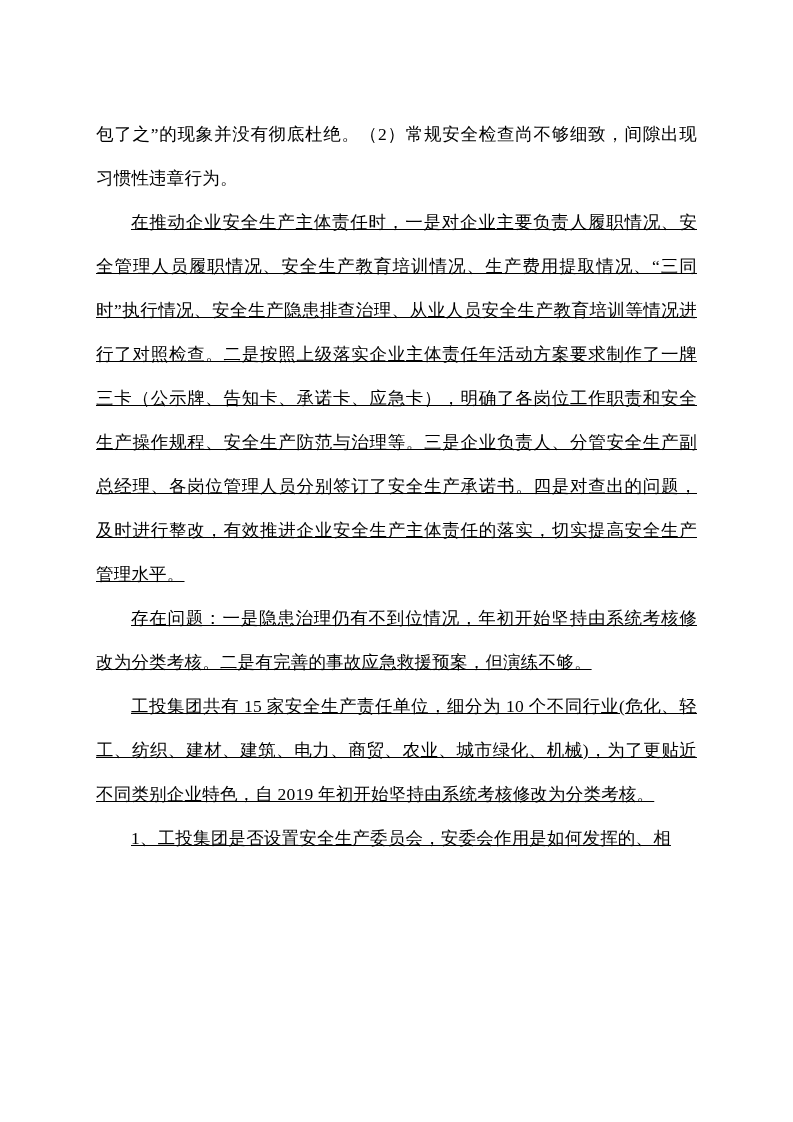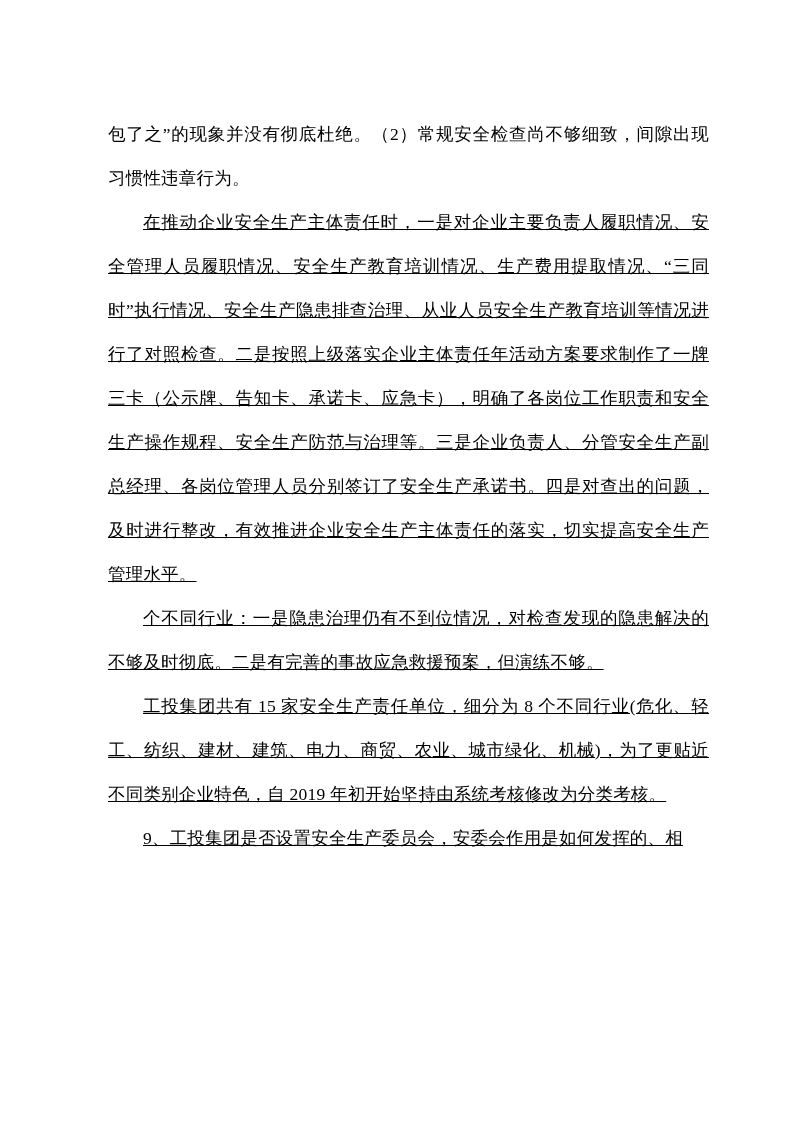--- a/index.html
+++ b/index.html
@@ -13,21 +13,20 @@
     font-family: "Liberation Serif", "DejaVu Serif", serif;
     color: #000000;
   }
   .page {
     position: relative;
     width: 676px;
     height: 1122px;
     background: #ffffff;
     box-sizing: border-box;
     padding: 112px 96px 52px 96px;
-    margin-left: 12px;
   }
   .doc-body {
     width: 601px;
   }
   .para {
     font-size: 17.5px;
     line-height: 44px;
     letter-spacing: 0.2px;
     text-align: justify;
     text-justify: inter-ideograph;
@@ -40,17 +39,17 @@
     text-decoration: underline;
   }
 </style>
 </head>
 <body>
 
 <div class="page">
   <div class="doc-body">
     <p class="para">包了之”的现象并没有彻底杜绝。（2）常规安全检查尚不够细致，间隙出现习惯性违章行为。</p>
     <p class="para indent">在推动企业安全生产主体责任时，一是对企业主要负责人履职情况、安全管理人员履职情况、安全生产教育培训情况、生产费用提取情况、“三同时”执行情况、安全生产隐患排查治理、从业人员安全生产教育培训等情况进行了对照检查。二是按照上级落实企业主体责任年活动方案要求制作了一牌三卡（公示牌、告知卡、承诺卡、应急卡），明确了各岗位工作职责和安全生产操作规程、安全生产防范与治理等。三是企业负责人、分管安全生产副总经理、各岗位管理人员分别签订了安全生产承诺书。四是对查出的问题，及时进行整改，有效推进企业安全生产主体责任的落实，切实提高安全生产管理水平。</p>
-    <p class="para indent">个不同行业：一是隐患治理仍有不到位情况，对检查发现的隐患解决的不够及时彻底。二是有完善的事故应急救援预案，但演练不够。</p>
-    <p class="para indent">工投集团共有 15 家安全生产责任单位，细分为 8 个不同行业(危化、轻工、纺织、建材、建筑、电力、商贸、农业、城市绿化、机械)，为了更贴近不同类别企业特色，自 2019 年初开始坚持由系统考核修改为分类考核。</p>
-    <p class="para indent">9、工投集团是否设置安全生产委员会，安委会作用是如何发挥的、相</p>
+    <p class="para indent">存在问题：一是隐患治理仍有不到位情况，年初开始坚持由系统考核修改为分类考核。二是有完善的事故应急救援预案，但演练不够。</p>
+    <p class="para indent">工投集团共有 15 家安全生产责任单位，细分为 10 个不同行业(危化、轻工、纺织、建材、建筑、电力、商贸、农业、城市绿化、机械)，为了更贴近不同类别企业特色，自 2019 年初开始坚持由系统考核修改为分类考核。</p>
+    <p class="para indent">1、工投集团是否设置安全生产委员会，安委会作用是如何发挥的、相</p>
   </div>
 </div>
 
 </body></html>

